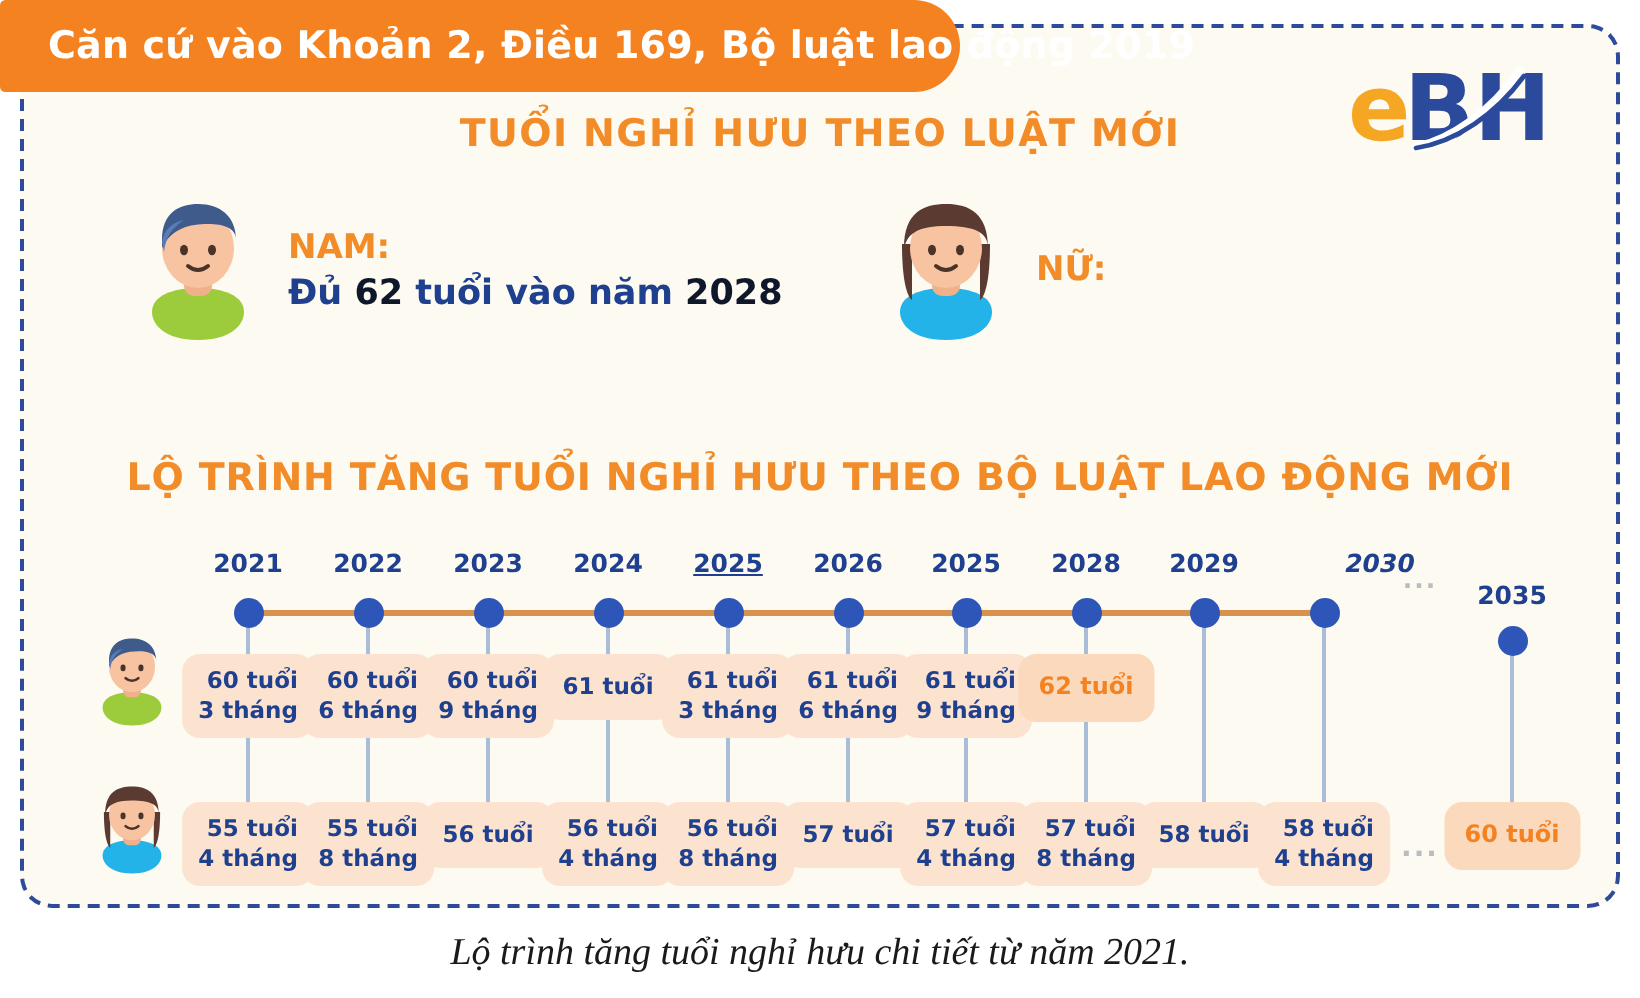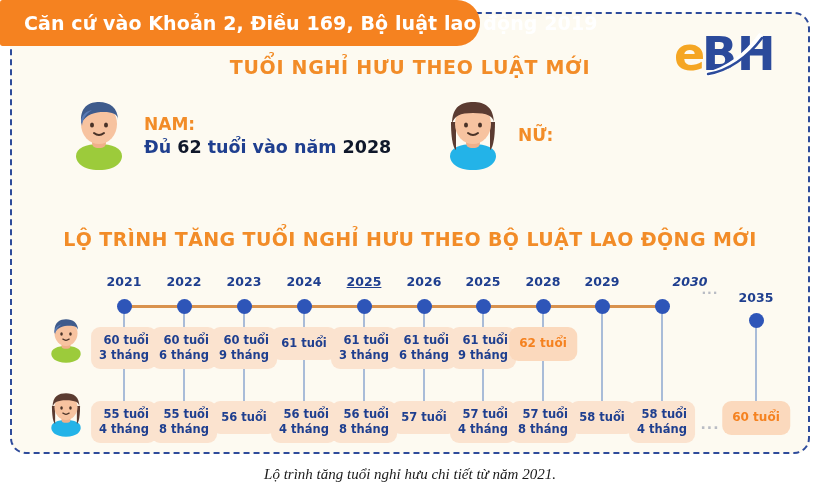--- a/index.html
+++ b/index.html
@@ -80,21 +80,21 @@
     color:#b9bcc4;font-size:14px;font-weight:700;letter-spacing:1px;z-index:2;
   }
 
   
   .row-avatar{position:absolute;left:46px;}
 
   
   .caption{
     position:absolute;left:0;right:0;top:466px;text-align:center;
     font-family:"Liberation Serif","DejaVu Serif",serif;
-    font-style:italic;font-size:15px;color:#1a1a1a;
+    font-style:italic;font-size:19px;color:#1a1a1a;
   }
 </style>
 </head>
 <body>
 
 <div id="page">
 
   <div class="card"></div>
 
   <div class="banner">

